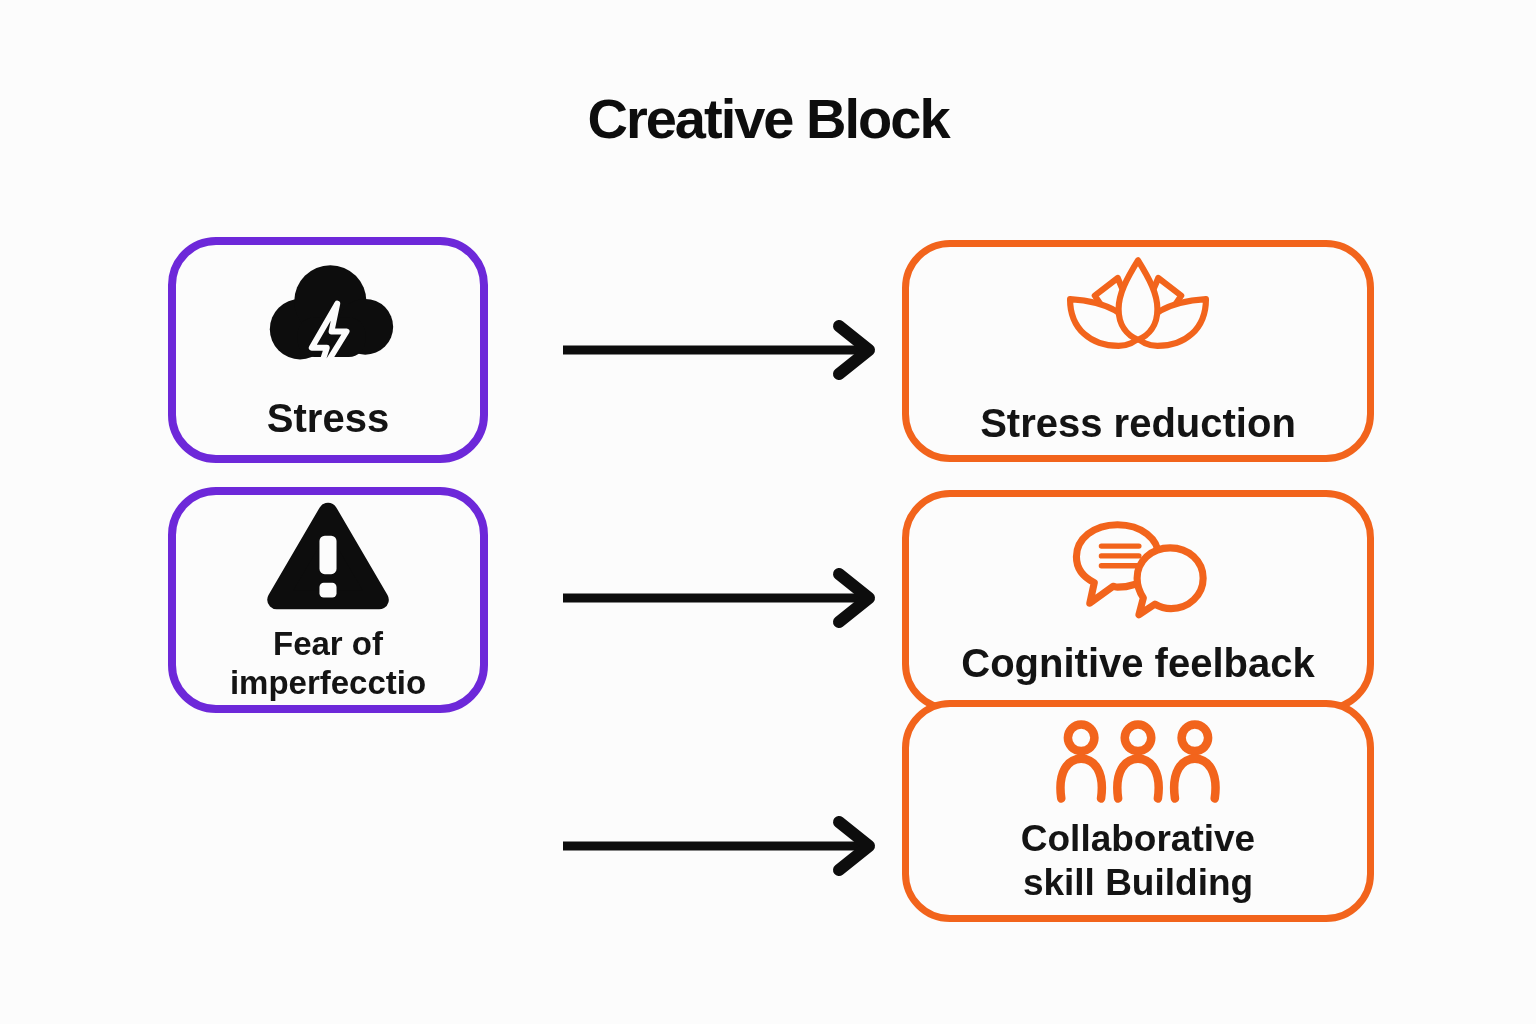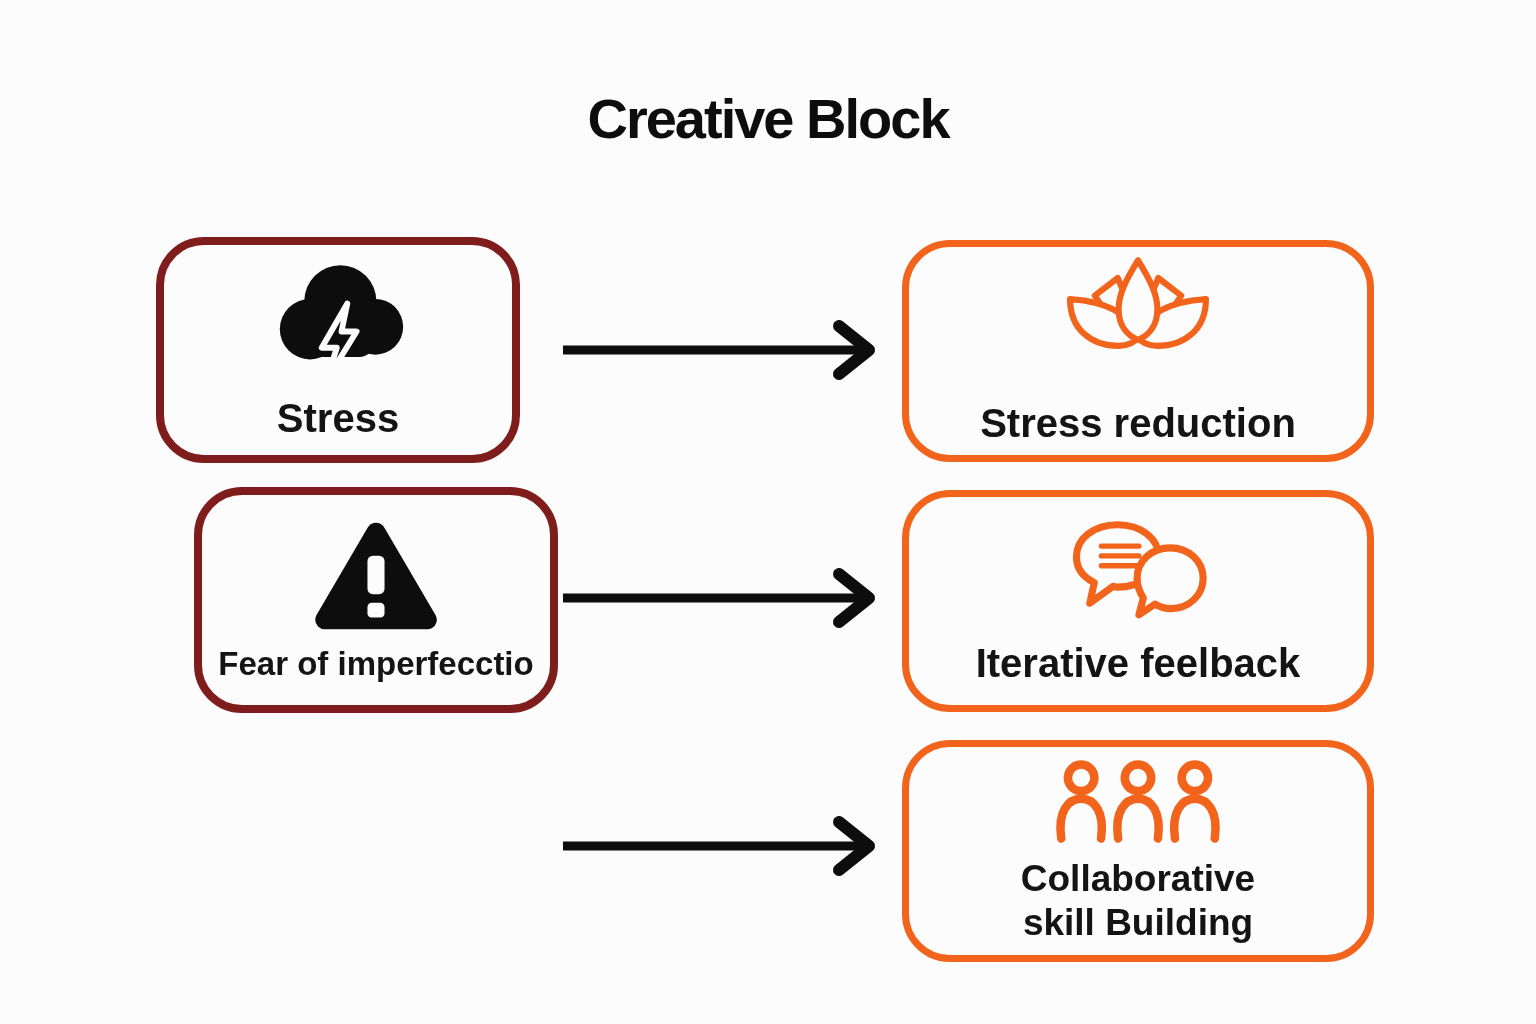--- a/index.html
+++ b/index.html
@@ -32,37 +32,37 @@
     background: #FCFCFC;
     border-radius: 48px;
     display: flex;
     flex-direction: column;
     align-items: center;
     justify-content: center;
     box-sizing: border-box;
     text-align: center;
   }
   .box.problem {
-    border: 8px solid #7f1d1d;
-    left: 156px;
-    width: 364px;
+    border: 8px solid #6d28d9;
+    left: 168px;
+    width: 320px;
     height: 226px;
   }
   .box.solution {
     border: 7px solid #F2641C;
     left: 902px;
     width: 472px;
     height: 222px;
   }
   .row1.problem { top: 237px; }
-  .row2.problem { top: 487px; margin-left: 38px; }
+  .row2.problem { top: 487px; }
   .row3.problem { top: 737px; }
   .row1.solution { top: 240px; gap: 28px; }
   .row2.solution { top: 490px; }
-  .row3.solution { top: 740px; }
+  .row3.solution { top: 700px; }
 
   .box .icon {
     display: flex;
     align-items: center;
     justify-content: center;
     line-height: 0;
   }
   .label {
     color: #141414;
     font-weight: 700;
@@ -150,21 +150,21 @@
         <g stroke="#F2641C" stroke-width="6" stroke-linecap="round">
           <line x1="44" y1="36" x2="86" y2="36"></line>
           <line x1="44" y1="47" x2="86" y2="47"></line>
           <line x1="44" y1="58" x2="86" y2="58"></line>
         </g>
         <g fill="#FCFCFC" stroke="#F2641C" stroke-width="8" stroke-linejoin="round">
           <path d="M121 38 C142 38 158 53 158 72 C158 91 142 106 122 106 C115 106 109 104 104 101 L86 113 L91 94 C87 88 84 80 84 72 C84 53 100 38 121 38 Z"></path>
         </g>
       </svg>
     </span>
-    <div class="label size-lg">Iterative feelback</div>
+    <div class="label size-lg">Cognitive feelback</div>
   </div>
 
 
   <svg class="arrow row3" viewBox="0 0 322 72">
     <line x1="2" y1="36" x2="306" y2="36" stroke="#0d0d0d" stroke-width="9"></line>
     <path d="M278 12 L308 36 L278 60" fill="none" stroke="#0d0d0d" stroke-width="12" stroke-linecap="round" stroke-linejoin="round"></path>
   </svg>
 
   <div class="box solution row3">
     <span class="icon">

